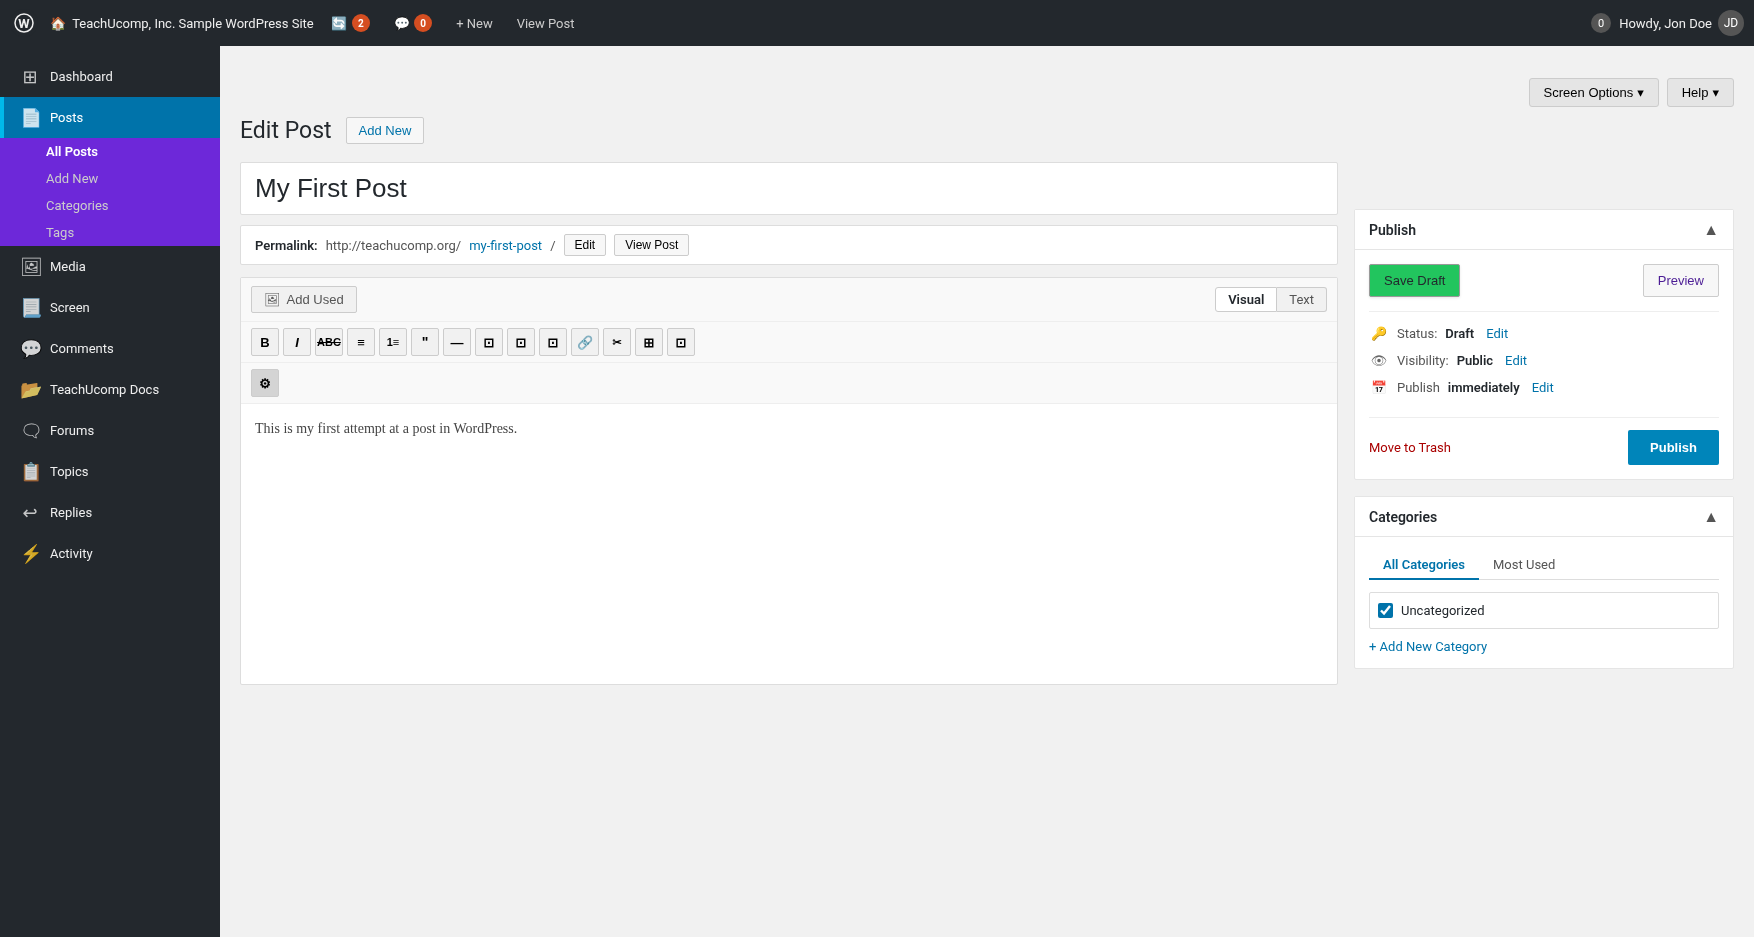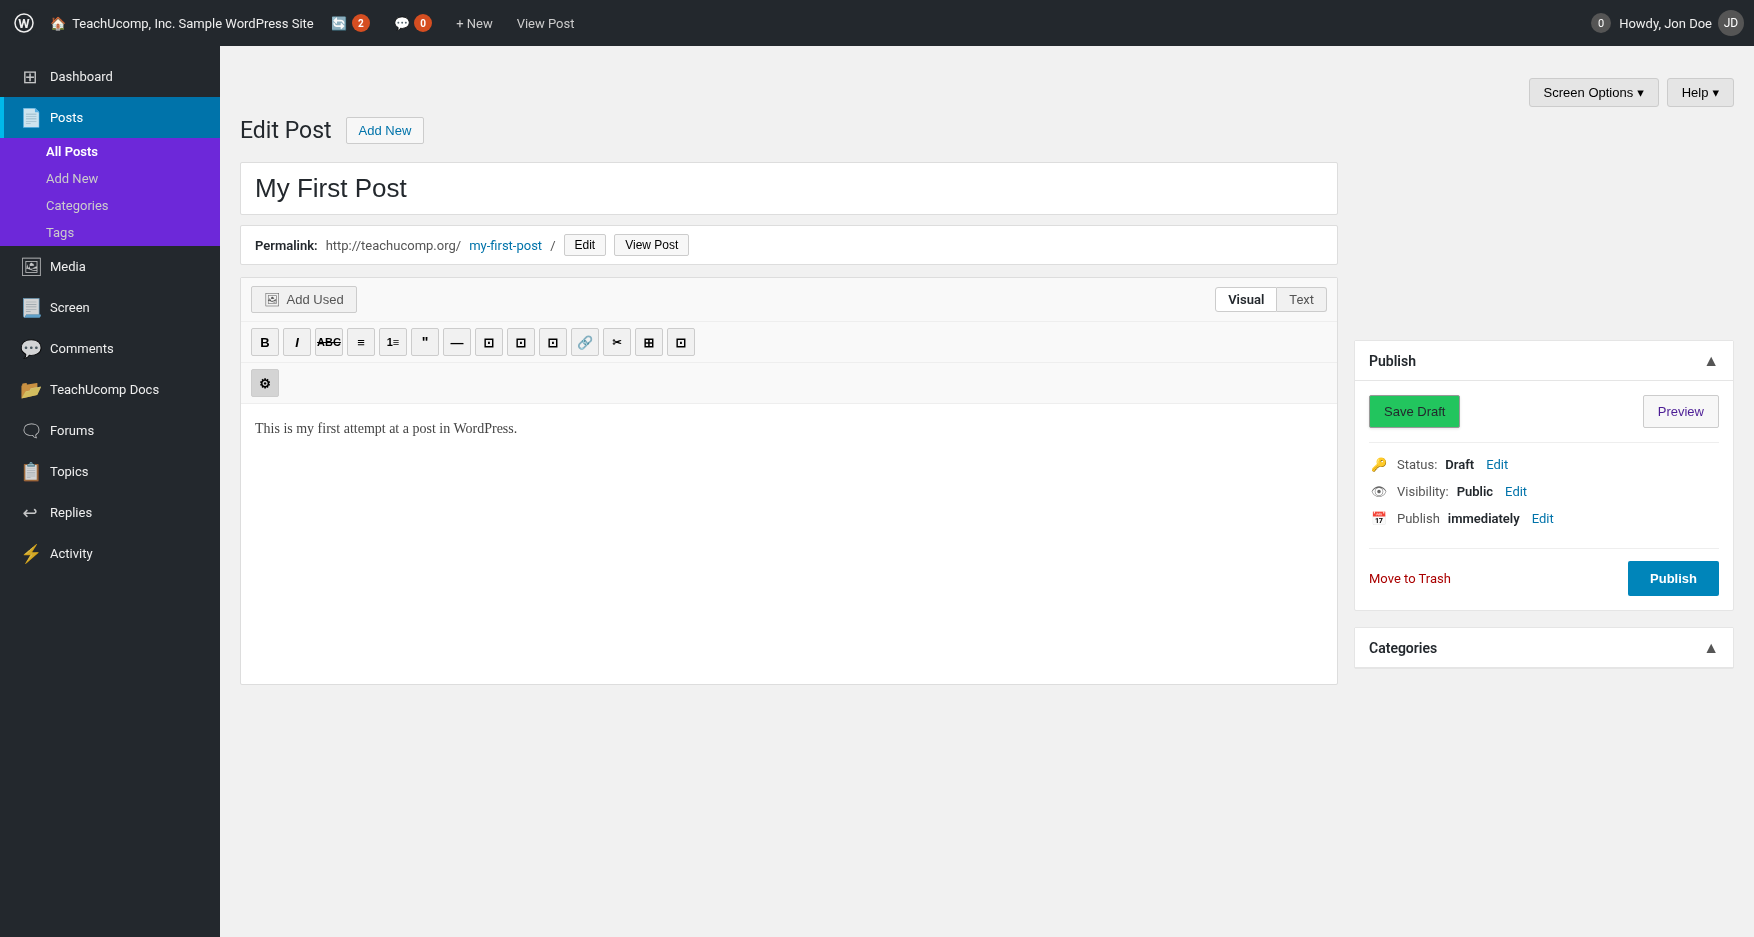--- a/index.html
+++ b/index.html
@@ -571,18 +571,31 @@
               <button class="publish-btn">Publish</button>
             </div>
           </div>
         </div>
 
         <div class="panel">
           <div class="panel-header">
             <span>Categories</span>
             <span class="panel-toggle">▲</span>
           </div>
+          <div class="panel-body">
+            <div class="cat-tabs">
+              <div class="cat-tab active">All Categories</div>
+              <div class="cat-tab">Most Used</div>
+            </div>
+            <div class="cat-list">
+              <div class="cat-item">
+                <input type="checkbox" checked="" id="cat-uncategorized" style="">
+                <label for="cat-uncategorized">Uncategorized</label>
+              </div>
+            </div>
+            <a class="add-category-link">+ Add New Category</a>
+          </div>
         </div>
 
       </div>
     </div>
   </div>
 </div>
 
 </body></html>

